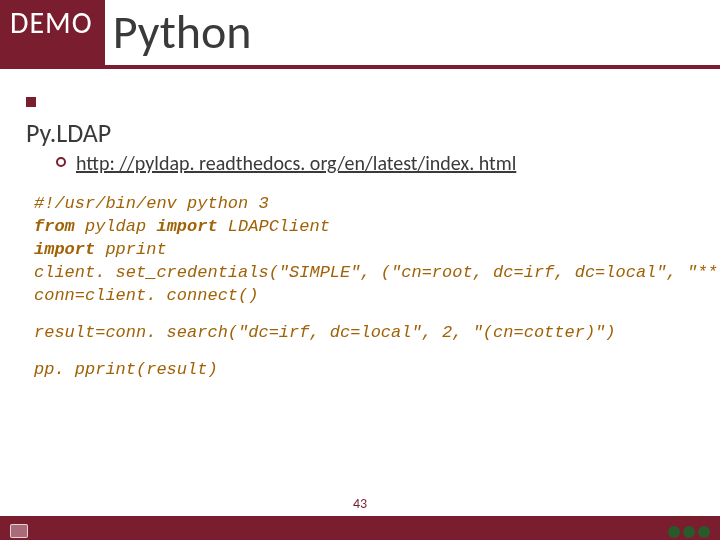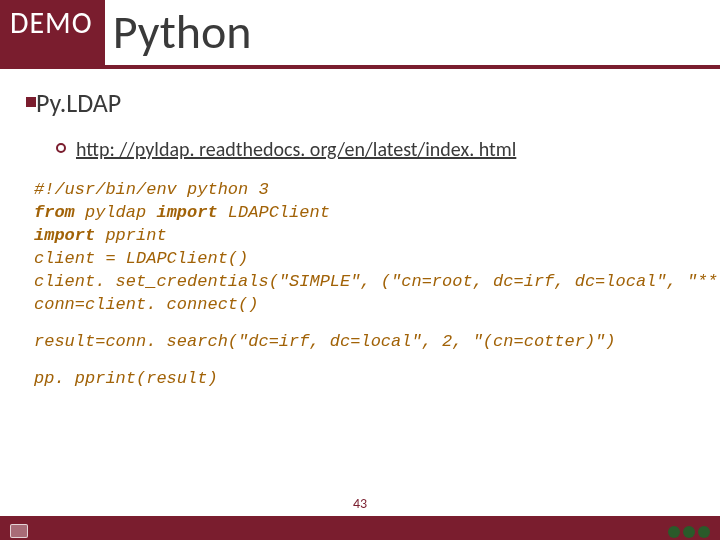--- a/index.html
+++ b/index.html
@@ -32,21 +32,21 @@
   .title {
     font-size: 48px;
     font-weight: 400;
     color: #3a3a3a;
     padding: 2px 0 4px 8px;
   }
 
   
   .content { padding: 0 26px; }
   .bullet-1 {
-    display:flex; align-items:flex-start; margin: 8px 0 18px 0;
+    display:flex; align-items:flex-start; gap:10px; margin: 8px 0 2px 0; flex-direction: column;
   }
   .sq { width:10px; height:10px; background: var(--maroon); margin-top:10px; flex-shrink:0; }
   .b1-text { font-size: 26px; color:#3a3a3a; }
   .bullet-2 {
     display:flex; align-items:flex-start; gap:10px; margin-left:30px; margin-bottom:16px;
   }
   .circ { width:10px; height:10px; border:2px solid var(--maroon); border-radius:50%; margin-top:6px; flex-shrink:0; background:#fff; }
   .b2-text { font-size: 20px; color:#3a3a3a; text-decoration: underline; word-break:break-all;text-align:right; }
 
   
@@ -99,21 +99,20 @@
   <div class="bullet-2">
     <div class="circ"></div>
     <a class="b2-text">http: //pyldap. readthedocs. org/en/latest/index. html</a>
   </div>
 
   <div class="code">
     <div class="blk">
       <p>#!/usr/bin/env python 3</p>
       <p><span class="kw">from</span><span> pyldap </span><span class="kw">import</span><span> LDAPClient</span></p>
       <p><span class="kw">import</span><span> pprint</span></p>
-      <p>client = LDAPClient()</p>
       <p>client. set_credentials("SIMPLE", ("cn=root, dc=irf, dc=local", "**"))</p>
       <p>conn=client. connect()</p>
     </div>
     <div class="blk">
       <p>result=conn. search("dc=irf, dc=local", 2, "(cn=cotter)")</p>
     </div>
     <div class="blk">
       <p>pp. pprint(result)</p>
     </div>
   </div>

